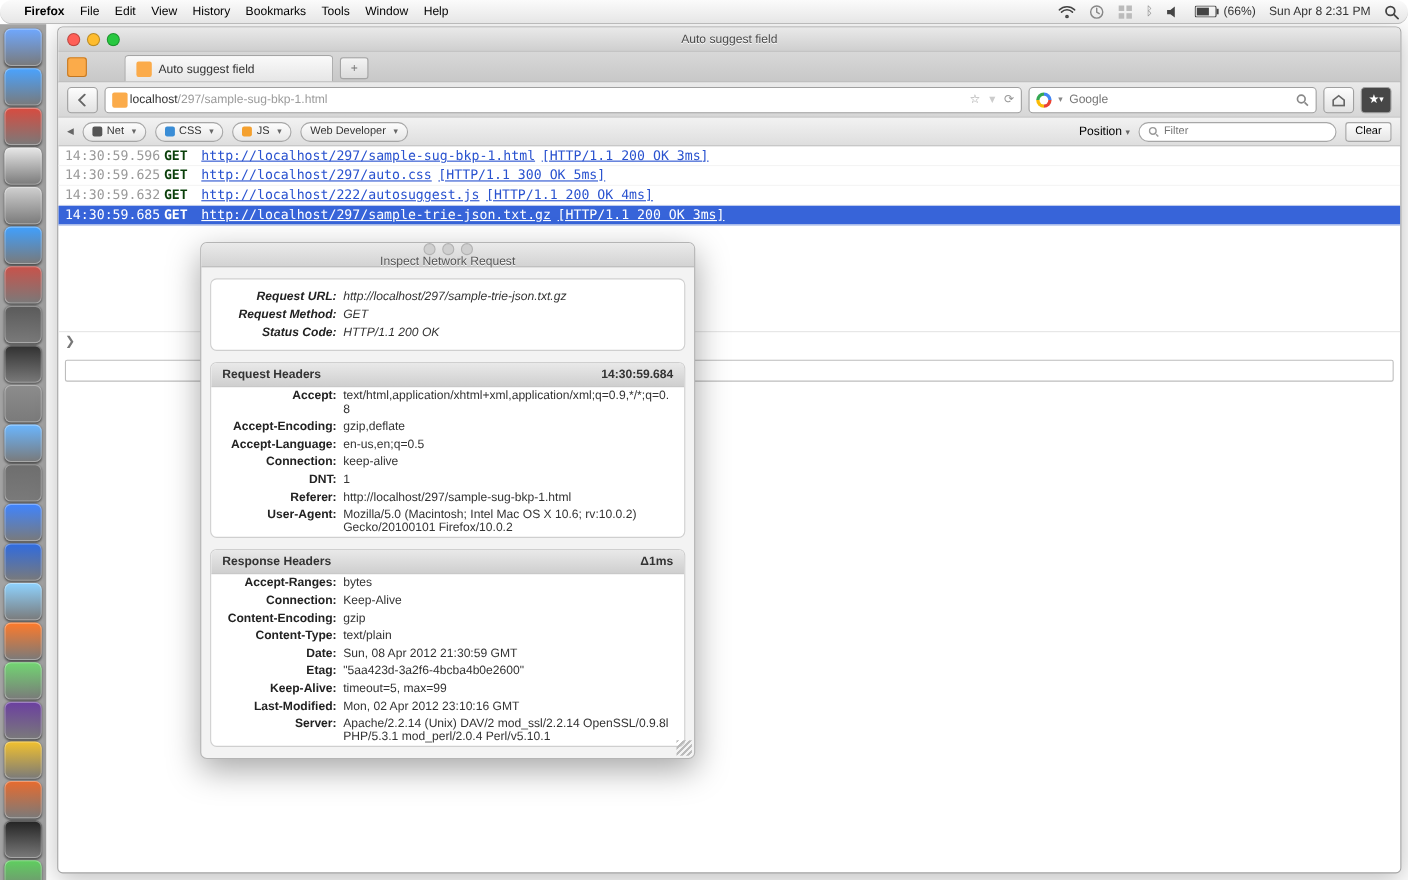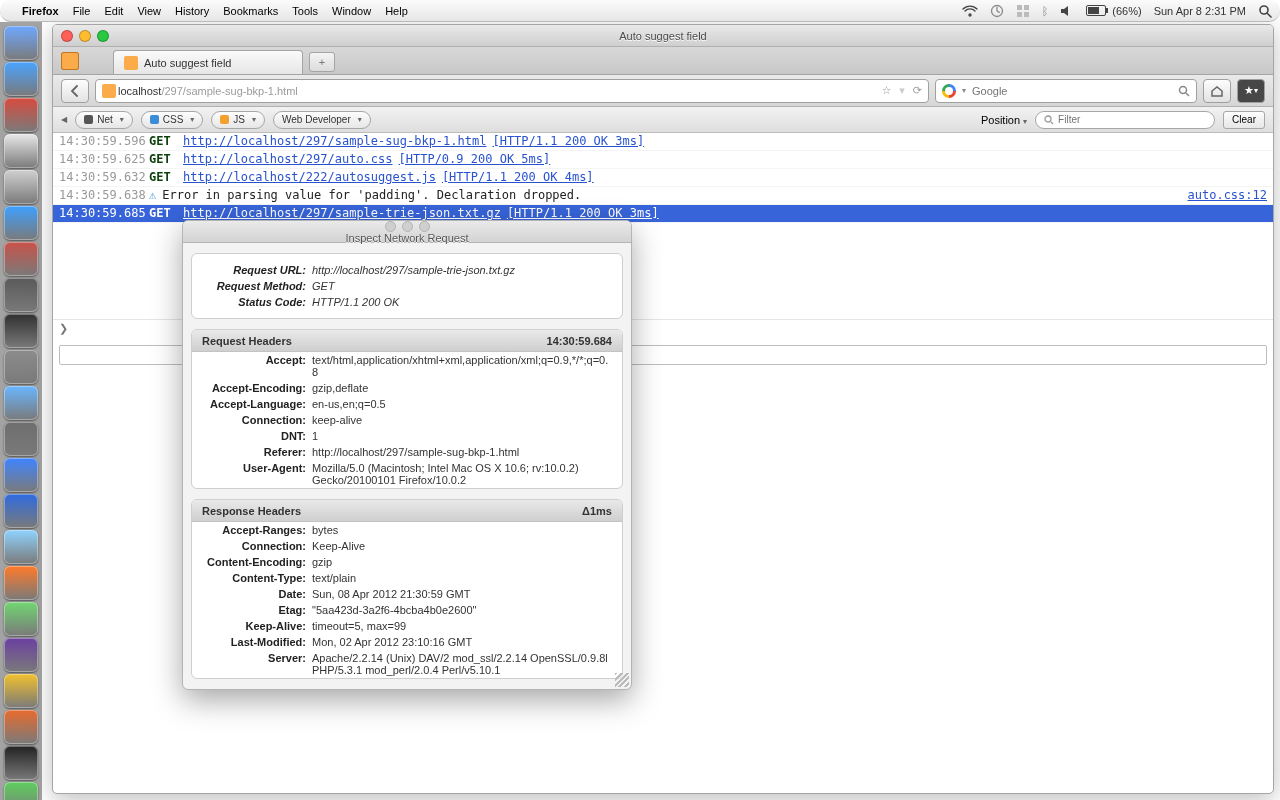--- a/index.html
+++ b/index.html
@@ -241,39 +241,31 @@
           <span class="method">GET</span>
           <a>http://localhost/297/sample-sug-bkp-1.html</a>
           <span class="status"> [HTTP/1.1 200 OK 3ms]</span>
         </span>
       </div>
       <div class="row">
         <span class="ts">14:30:59.625</span>
         <span class="body">
           <span class="method">GET</span>
           <a>http://localhost/297/auto.css</a>
-          <span class="status"> [HTTP/0.9 200 OK 5ms]</span>
+          <span class="status"> [HTTP/1.1 300 OK 5ms]</span>
         </span>
       </div>
       <div class="row">
         <span class="ts">14:30:59.632</span>
         <span class="body">
           <span class="method">GET</span>
           <a>http://localhost/222/autosuggest.js</a>
           <span class="status"> [HTTP/1.1 200 OK 4ms]</span>
         </span>
       </div>
-      <div class="row warn">
-        <span class="ts">14:30:59.638</span>
-        <span class="body">
-          <span class="warnicon">⚠</span>
-          <span>Error in parsing value for 'padding'.  Declaration dropped.</span>
-          <a class="srclink">auto.css:12</a>
-        </span>
-      </div>
       <div class="row sel">
         <span class="ts">14:30:59.685</span>
         <span class="body">
           <span class="method">GET</span>
           <a>http://localhost/297/sample-trie-json.txt.gz</a>
           <span class="status"> [HTTP/1.1 200 OK 3ms]</span>
         </span>
       </div>
     </div>
 

